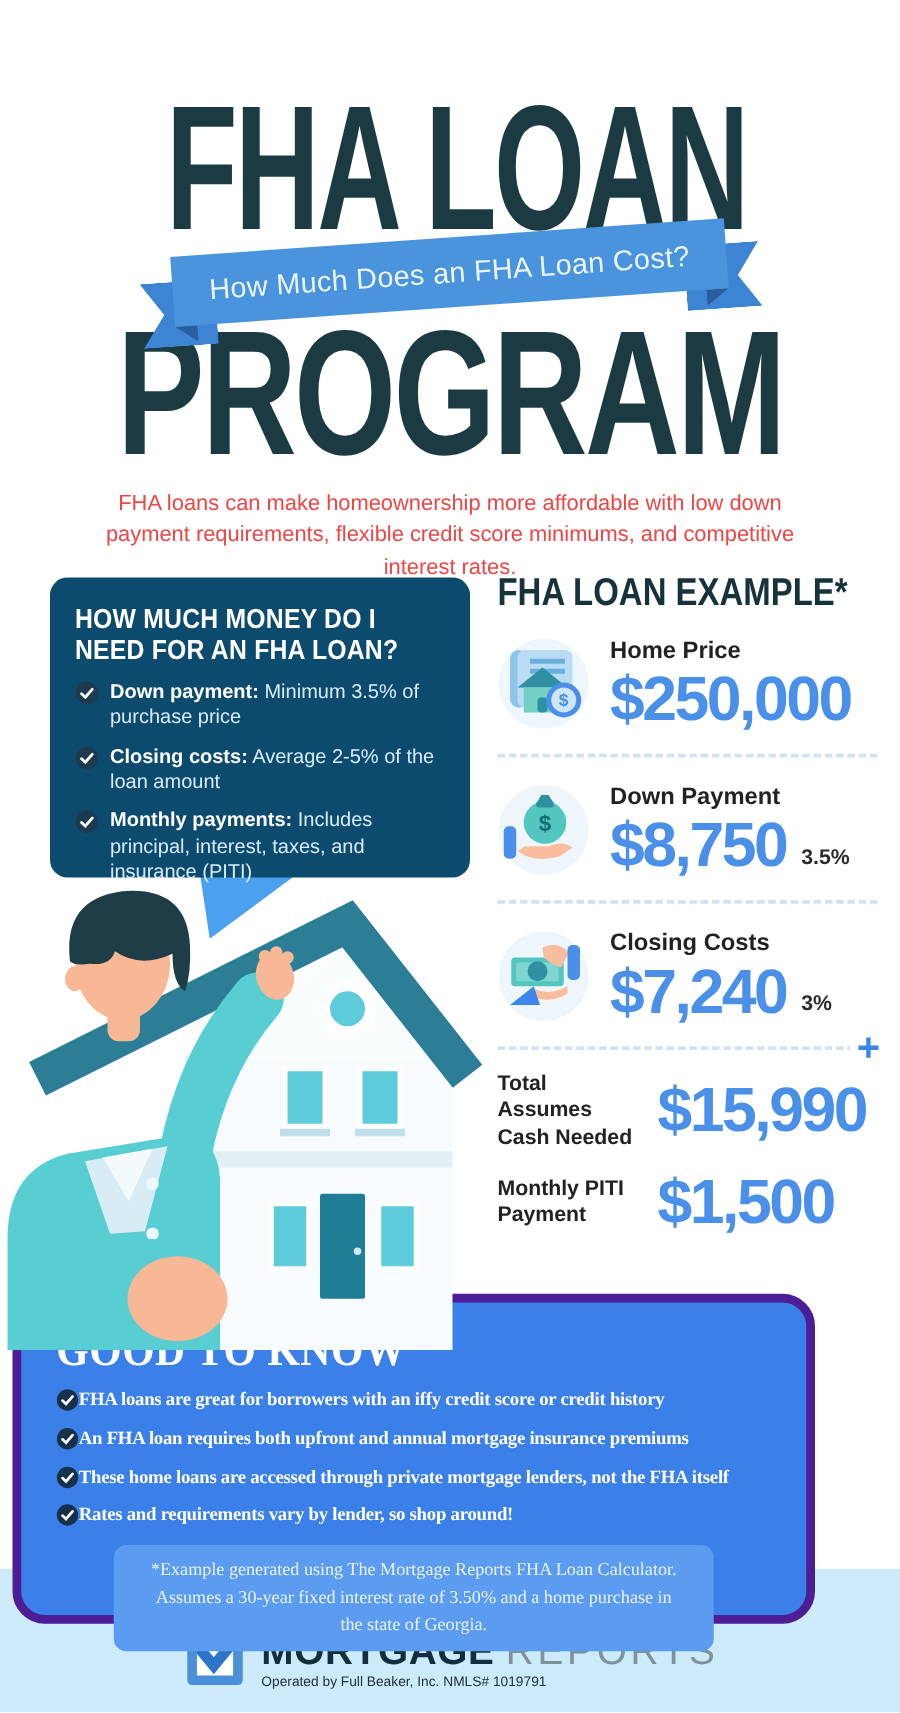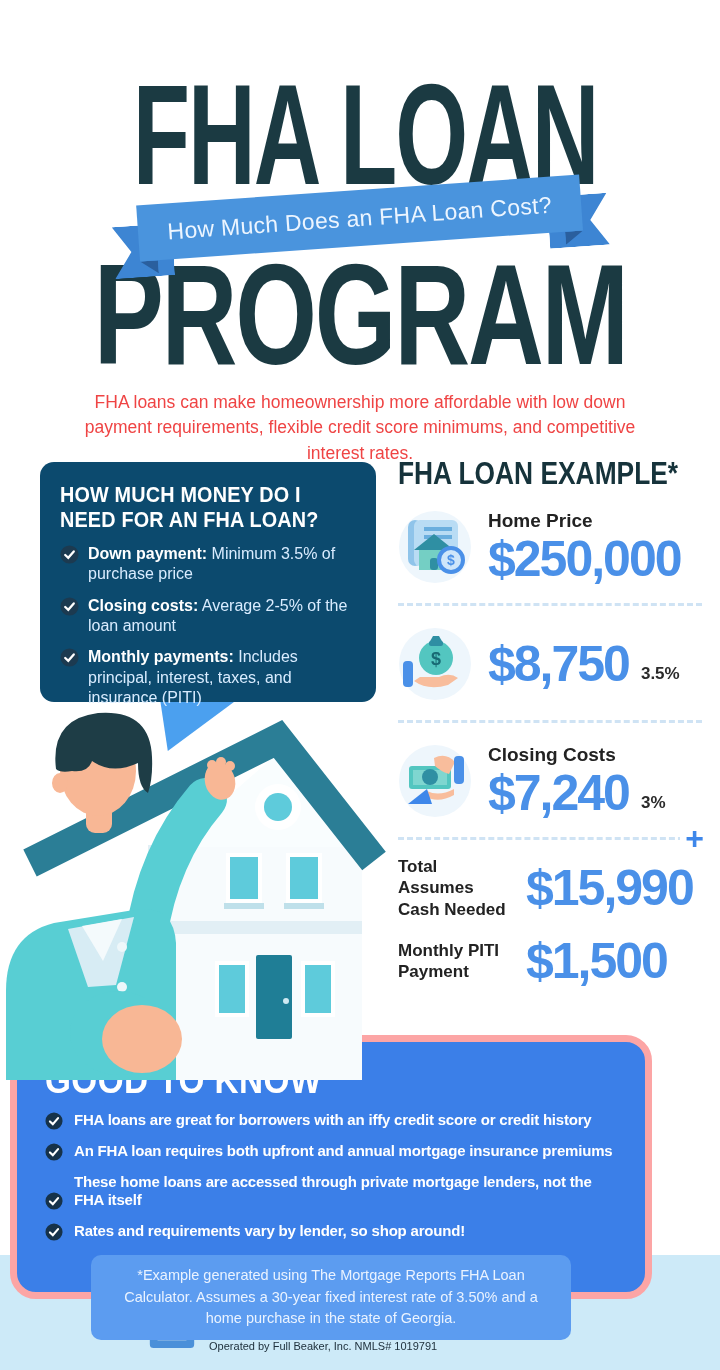--- a/index.html
+++ b/index.html
@@ -57,25 +57,25 @@
   .amount{font-size:50px;font-weight:bold;color:#4a90e8;letter-spacing:-2px;line-height:1;white-space:nowrap;}
   .pct{font-size:17px;font-weight:bold;color:#2b2b2b;margin-left:12px;padding-bottom:5px;}
   .exdiv{border-top:3px dashed #cfe3f4;margin:10px 0;position:relative;}
   .exdiv .plus{position:absolute;right:-2px;top:-18px;color:#3e87ea;font-size:32px;font-weight:bold;
         background:#ffffff;padding-left:5px;line-height:1;}
   .totrow{display:flex;align-items:center;gap:14px;margin-top:16px;}
   .totlabel{flex:0 0 114px;font-size:17px;font-weight:bold;color:#222222;line-height:1.25;}
 
   
   .gtk{position:absolute;left:10px;top:1035px;width:642px;height:264px;box-sizing:border-box;
-       background:#3b7fe8;border:7px solid #fca5a5;border-radius:26px;padding:20px 28px 0;z-index:2;}
+       background:#3b7fe8;border:7px solid #4c1d95;border-radius:26px;padding:20px 28px 0;z-index:2;font-family:Liberation Serif, serif;}
   .gtkhead{font-weight:bold;color:#ffffff;line-height:1;}
   .gtkhead .cond{display:inline-block;white-space:nowrap;transform:scaleX(0.9);transform-origin:left center;
        font-size:37px;letter-spacing:.5px;}
-  .gtkitem{display:flex;gap:11px;margin-top:12px;align-items:flex-end;
+  .gtkitem{display:flex;gap:0;margin-top:12px;align-items:flex-start;
        font-size:15px;font-weight:bold;color:#ffffff;line-height:1.25;letter-spacing:-0.2px;}
   .gtkcheck{flex:0 0 auto;width:18px;height:18px;margin-top:0;}
   .gtknote{margin:14px 46px 0;background:#5c9cf0;border-radius:10px;padding:10px 24px;
        font-size:14.5px;color:#eaf3ff;text-align:center;line-height:1.5;}
 
   
   .footer{position:absolute;left:0;top:1255px;width:720px;height:115px;background:#cdeaf8;z-index:1;}
   .brand{position:absolute;left:0;right:0;top:36px;display:flex;justify-content:center;align-items:center;gap:10px;}
   .brandtext .the{font-size:11px;font-weight:bold;color:#1d3850;letter-spacing:1.5px;}
   .nameline{display:flex;align-items:baseline;gap:9px;}
@@ -215,20 +215,21 @@
       <svg class="exicon" viewBox="0 0 74 74">
         <circle cx="37" cy="37" r="36" fill="#eef6fc"></circle>
         <rect x="5" y="34" width="10" height="26" rx="4" fill="#4a90e8"></rect>
         <path d="M16,54 Q30,64 50,58 L60,51 Q52,45 41,50 L22,50 Z" fill="#f8bd9c"></path>
         <circle cx="38" cy="31" r="17" fill="#53c6c0"></circle>
         <polygon points="31,16 45,16 41,9 35,9" fill="#2f8fa3"></polygon>
         <rect x="31" y="14" width="14" height="5" rx="2" fill="#2f8fa3"></rect>
         <text x="38" y="38" text-anchor="middle" font-size="18" font-weight="bold" fill="#186a74" font-family="Liberation Sans, sans-serif">$</text>
       </svg>
       <div>
+        <div class="exlabel">Down Payment</div>
         <div class="amtline">
           <span class="amount">$8,750</span>
           <span class="pct">3.5%</span>
         </div>
       </div>
     </div>
 
     <div class="exdiv"></div>
 
     <div class="exrow">

